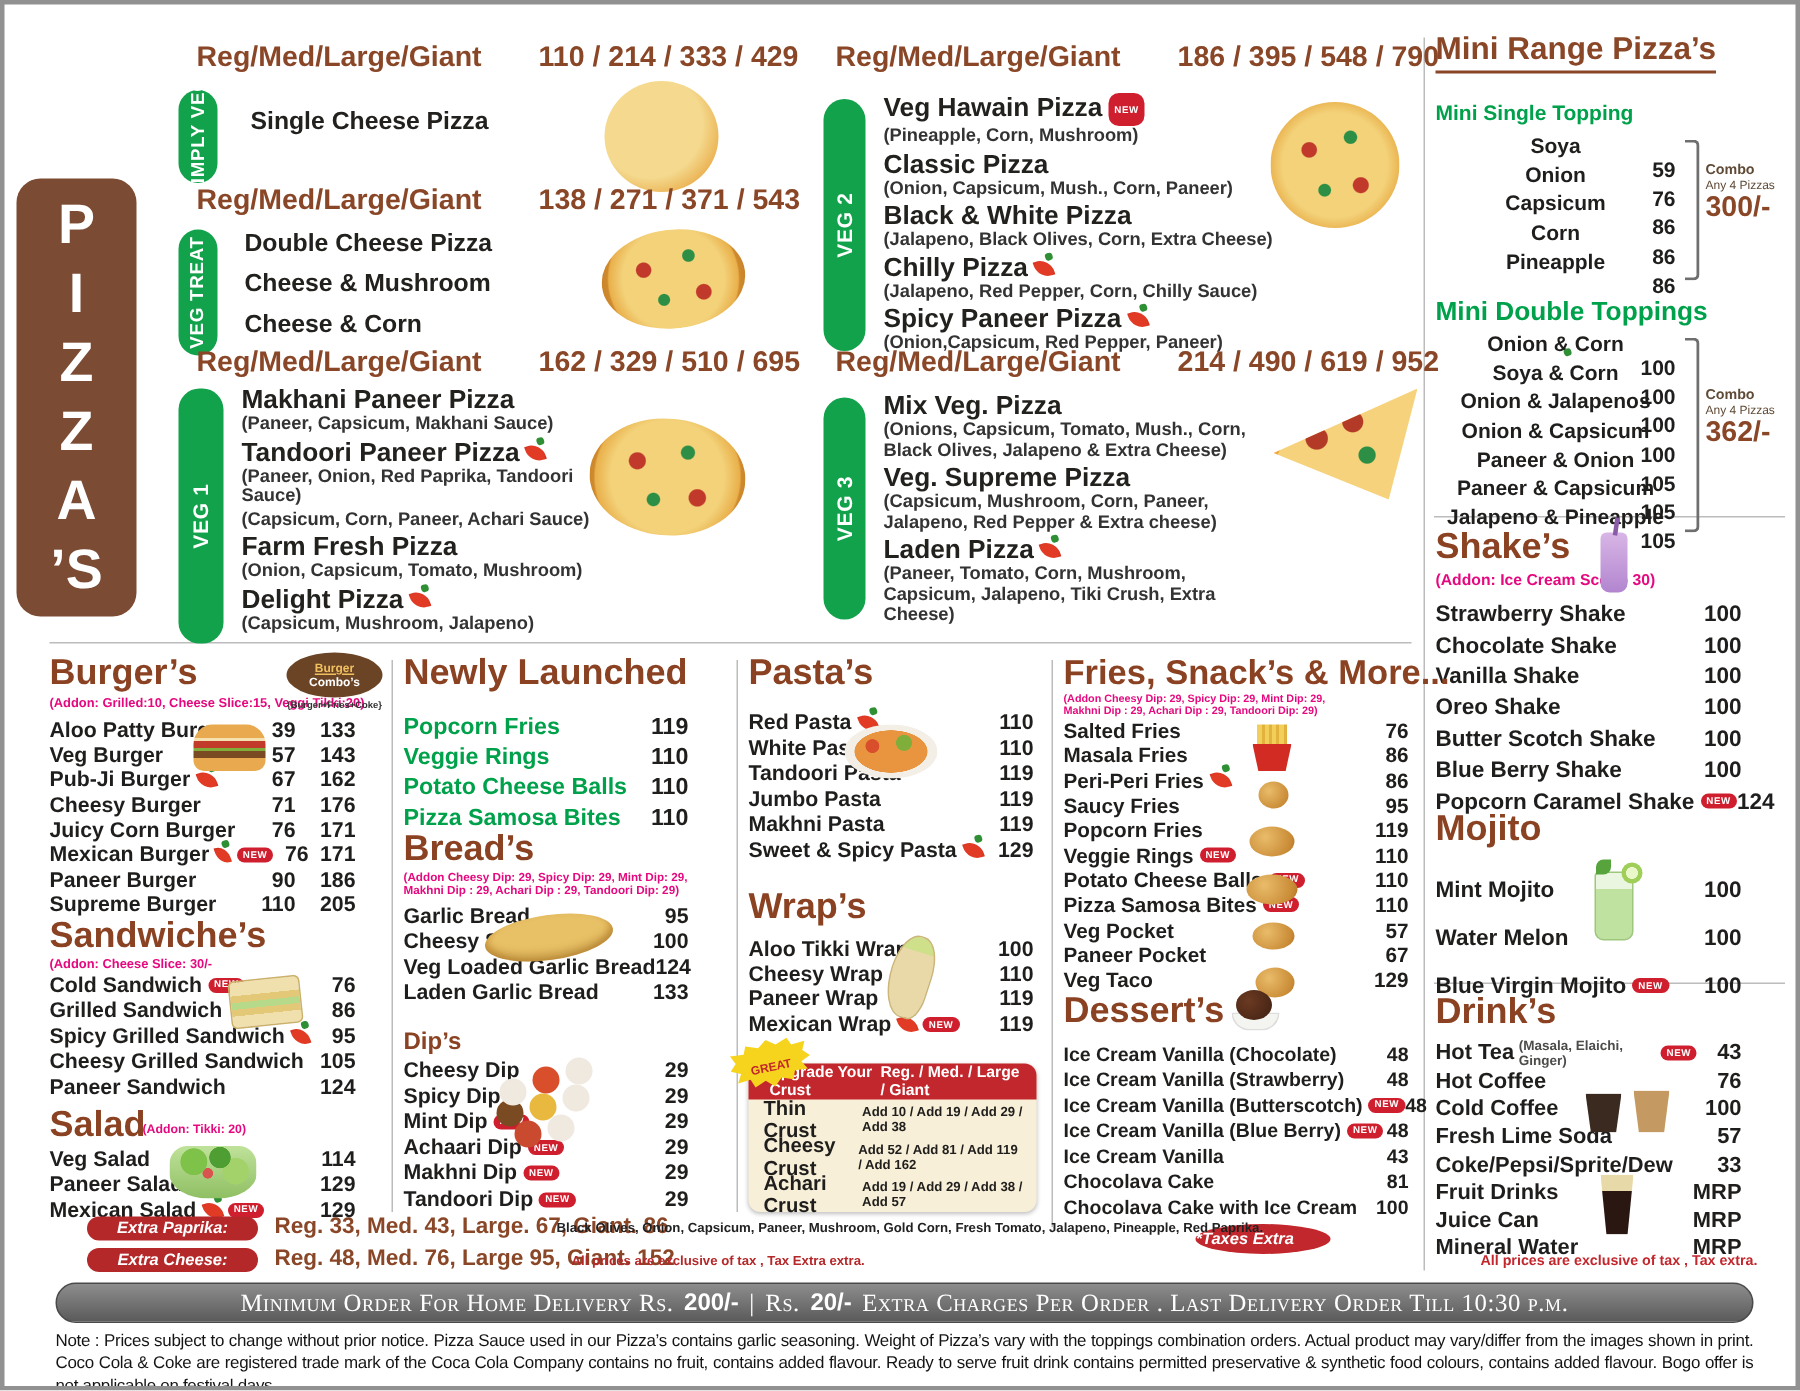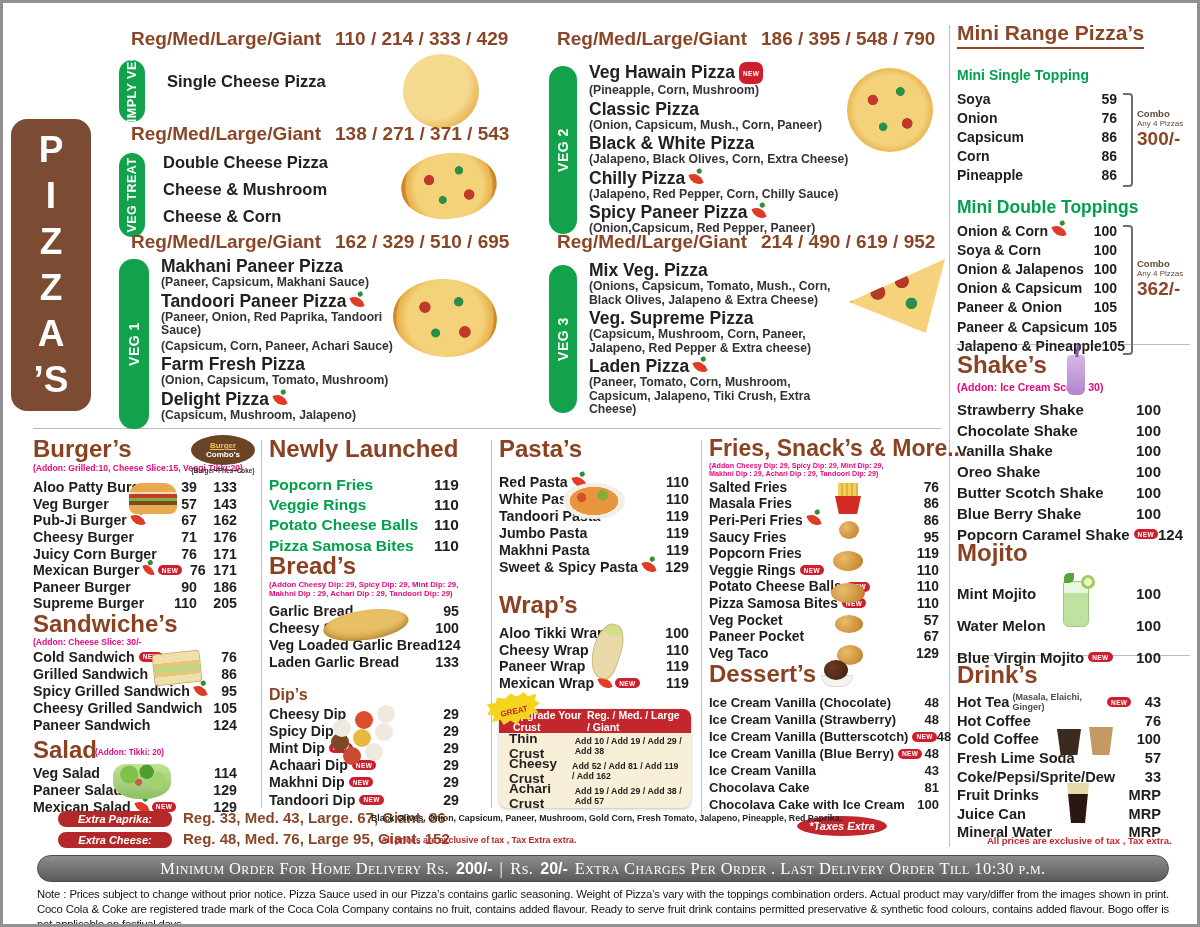--- a/index.html
+++ b/index.html
@@ -8,21 +8,21 @@
   .vline{position:absolute;width:1px;background:#bcbcbc;}
   .hline{position:absolute;height:1px;background:#bcbcbc;}
 
   
   #brand{position:absolute;left:8px;top:116px;width:80px;height:292px;background:#7b4b33;
          border-radius:16px;display:flex;flex-direction:column;align-items:center;justify-content:center;}
   #brand div{color:#fff;font-weight:700;font-size:37px;line-height:46px;}
 
   
   .sec{position:absolute;}
-  .sec .head{position:absolute;display:flex;gap:14px;font-weight:700;color:#8a4728;font-size:19px;white-space:nowrap;align-items:center;}
+  .sec .head{position:absolute;display:flex;gap:38px;font-weight:700;color:#8a4728;font-size:19px;white-space:nowrap;align-items:center;}
   .pill{position:absolute;background:#12a24b;border-radius:14px;display:flex;align-items:center;justify-content:center;}
   .pill span{transform:rotate(-90deg);color:#fff;font-weight:700;font-size:12.5px;white-space:nowrap;letter-spacing:.5px;}
   .pitems{position:absolute;}
   .pitem .pname{font-weight:700;color:#22211e;font-size:17.5px;line-height:19px;white-space:nowrap;}
   .pitem .pdesc{font-weight:700;color:#333;font-size:12.2px;line-height:13.5px;max-width:262px;margin-bottom:2px;}
   .plain .pname{line-height:27px;font-size:16.5px;}
 
   
   .chili{display:inline-block;width:12px;height:12px;margin-left:5px;position:relative;vertical-align:middle;
          background:radial-gradient(circle at 30% 70%,#e23b25 60%,#b71d12);border-radius:0 85% 0 85%;transform:rotate(-18deg);}
@@ -100,21 +100,21 @@
   .row{display:flex;align-items:center;font-weight:700;color:#1f1e1c;}
   .row .nm{white-space:nowrap;}
   .row .pr{margin-left:auto;text-align:right;}
   .row .pr2{text-align:right;}
   .sec-title{position:absolute;font-weight:700;color:#8a4222;white-space:nowrap;}
   .green-title{position:absolute;font-weight:700;color:#00a14b;white-space:nowrap;}
   .addon{position:absolute;font-weight:700;color:#e5087e;white-space:nowrap;}
 
   
   #mini-title{font-size:21px;border-bottom:2px solid #8a4728;padding-bottom:2px;color:#8a4728;}
-  .mini-rows .row{height:19.2px;font-size:14px;}
+  .mini-rows .row{height:19.2px;font-size:14px;flex-direction:column;}
   .mini-rows .row .pr{width:26px;}
   .bracket{position:absolute;width:8px;border:2px solid #6f6f6f;border-left:none;border-radius:0 4px 4px 0;}
   .combo-note{position:absolute;color:#5f4a35;line-height:10px;}
   .combo-note .c1{font-size:9.5px;font-weight:700;display:block;}
   .combo-note .c2{font-size:8px;font-weight:400;display:block;}
   .combo-note .c3{font-size:19px;font-weight:700;color:#8a4728;display:block;line-height:20px;}
   #shakes .rows .row{height:20.8px;font-size:15px;}
   #shakes .rows .row .pr{width:30px;}
   #mojito .rows .row{height:32px;font-size:15px;}
   #mojito .rows .row .pr{width:30px;}
@@ -162,21 +162,21 @@
       display:flex;align-items:center;justify-content:center;
       clip-path:polygon(50% 0,61% 12%,76% 4%,80% 18%,97% 16%,92% 32%,100% 44%,88% 52%,94% 68%,78% 66%,74% 82%,60% 74%,50% 88%,40% 74%,26% 82%,22% 66%,6% 68%,12% 52%,0 44%,8% 32%,3% 16%,20% 18%,24% 4%,39% 12%);}
   .star span{font-size:8px;font-weight:700;color:#c2272d;}
 
   
   .extra-pill{position:absolute;background:#b5282a;border-radius:9px;color:#fff;font-weight:700;font-size:11px;
       display:flex;align-items:center;justify-content:center;font-style:italic;}
   .extra-val{position:absolute;font-weight:700;font-size:15px;color:#8a4728;white-space:nowrap;}
   .extra-note{position:absolute;font-size:8.8px;color:#222;white-space:nowrap;font-weight:600;}
   .extra-note.red{color:#b5282a;font-weight:700;}
-  #taxes-oval{position:absolute;background:#c2272d;border-radius:50%;display:flex;align-items:center;justify-content:center;}
+  #taxes-oval{position:absolute;background:#c2272d;border-radius:50%;display:flex;align-items:center;}
   #taxes-oval span{color:#fff;font-weight:700;font-size:11px;font-style:italic;}
   #footer-bar{position:absolute;left:34px;top:852px;width:1132px;height:27px;border-radius:14px;
       background:linear-gradient(180deg,#8d8d8d,#5a5a5a);border:1px solid #4a4a4a;box-sizing:border-box;
       display:flex;align-items:center;justify-content:center;gap:7px;}
   .f-sc{font-family:"Liberation Serif",serif;font-variant:small-caps;color:#fff;font-size:16.5px;letter-spacing:.4px;white-space:nowrap;}
   .f-amt{color:#fff;font-weight:700;font-size:16px;white-space:nowrap;}
   #note{position:absolute;left:34px;top:884px;width:1132px;font-size:11.3px;line-height:14.8px;color:#141414;
       letter-spacing:-.2px;text-align:justify;}
 </style>
 </head>

